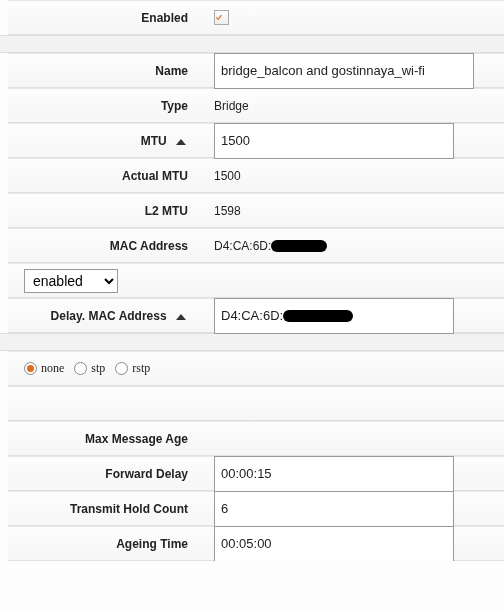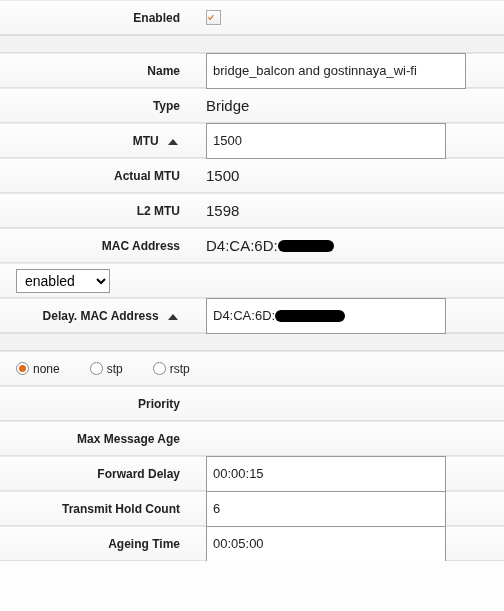--- a/index.html
+++ b/index.html
@@ -11,20 +11,21 @@
     width: 504px;
   }
   .row {
     display: flex;
     align-items: center;
     height: 35px;
     border-top: 1px solid #e8e8e8;
     border-bottom: 1px solid #e0e0e0;
     background: linear-gradient(#fdfdfd,#f6f6f6);
     padding: 0 19px 0 0;
+    margin-left: 8px;
   }
   .gap {
     height: 18px;
     background: #f2f2f2;
     border-top: 1px solid #ddd;
     border-bottom: 1px solid #ddd;
   }
   .label {
     width: 190px;
     text-align: right;
@@ -72,28 +73,28 @@
   .txt-med { width: 240px; }
   .txt-small { width: 94px; }
   select.sel {
     height: 24px;
     border: 1px solid #999;
     background: #fff;
     font-family: inherit;
     font-size: 14px;
     padding: 1px 4px;
   }
-  .static { font-size: 15px; color:#222; }
+  .static { font-size: 12px; color:#222; }
   .redact {
     display:inline-block;
     background:#000;
     border-radius: 8px;
     height: 12px;
   }
-  .radio-group { display:flex; gap:30px; align-items:center; }
+  .radio-group { display:flex; gap:10px; align-items:center;font-family:Liberation Serif, serif; }
   .radio-item { display:flex; align-items:center; gap:4px; font-size:12px; }
   .radio-outer {
     width:13px;height:13px;border:1px solid #888;border-radius:50%;
     display:inline-flex;align-items:center;justify-content:center;background:#fff;
   }
   .radio-outer.sel::after{
     content:"";width:7px;height:7px;border-radius:50%;background:#dd6b20;
   }
   .hex {
     font-size:11px;color:#444;margin-left:auto;margin-right:4px;
@@ -209,21 +210,20 @@
       </label>
       <label class="radio-item">
         <span class="radio-outer"></span>
         <span>rstp</span>
       </label>
     </div>
   </div>
 </div>
 
 <div class="row">
-  <div class="label">Priority</div>
 </div>
 
 <div class="row">
   <div class="label">Max Message Age</div>
 </div>
 
 <div class="row">
   <div class="label">Forward Delay</div>
   <div class="field">
     <input type="text" class="txt txt-med" value="00:00:15" style="">

